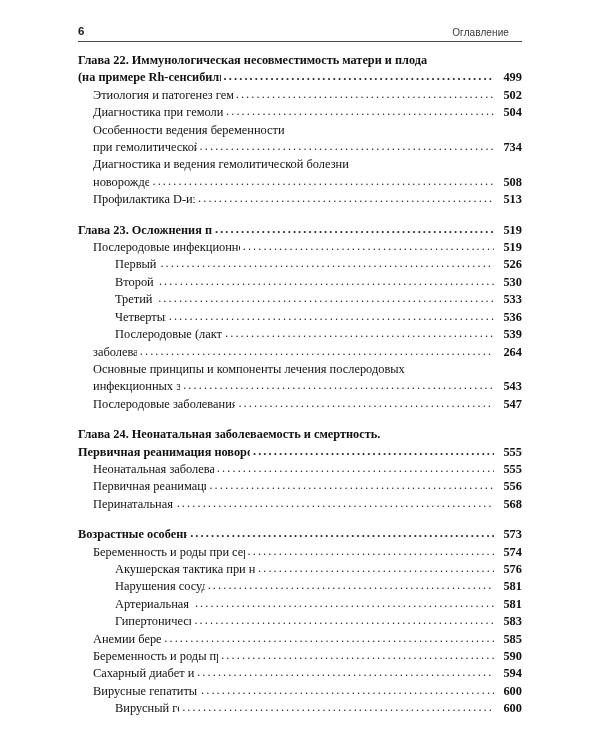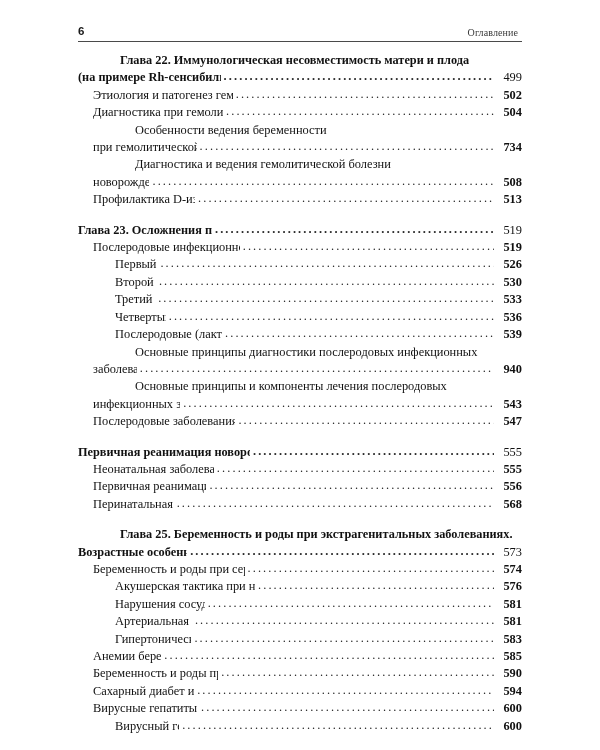--- a/index.html
+++ b/index.html
@@ -40,23 +40,23 @@
     top: 0;
     font-family: "Liberation Sans", "DejaVu Sans", sans-serif;
     font-weight: bold;
     font-size: 11.5px;
     line-height: 13px;
     color: #1a1a1a;
     letter-spacing: 0.2px;
   }
   .page-header .header-title {
     position: absolute;
-    right: 4px;
+    right: 13px;
     top: 1px;
-    font-family: Liberation Serif, serif;
+    font-family: Liberation Sans, sans-serif;
     font-size: 10px;
     line-height: 13px;
     color: #3a3a3a;
     letter-spacing: 0.1px;
     margin-left: 8px;
   }
   .page-header .rule {
     position: absolute;
     left: 0;
     right: 0;
@@ -119,27 +119,26 @@
   .row .leader::before {
     content: "......................................................................................................";
   }
   .row .pageno {
     flex: 0 0 auto;
     width: 26px;
     text-align: right;
     font-weight: bold;
     font-size: 12.4px;
   }
-  .entry.chapter .row .pageno { font-weight: normal; }
+  .entry.chapter .row .pageno { font-weight: bold; }
 
   
   .cont {
     display: block;
     white-space: nowrap;
-    margin-left: 42px;
   }
 </style>
 </head>
 <body>
 
 <div class="page">
 
   <div class="page-header">
     <span class="folio">6</span>
     <span class="header-title">Оглавление</span>
@@ -235,43 +234,43 @@
         </div>
       </div>
       <div class="entry lvl-2">
         <div class="row">
           <span class="title">Послеродовые (лактационные) маститы</span>
           <span class="leader"></span>
           <span class="pageno">539</span>
         </div>
       </div>
       <div class="entry lvl-1">
-        <div class="cont">Основные принципы диагностики послеродовых инфекционных</div>
         <div class="row">
           <span class="title">заболеваний</span>
           <span class="leader"></span>
-          <span class="pageno">940</span>
+          <span class="pageno">264</span>
         </div>
       </div>
       <div class="entry lvl-1">
         <div class="cont">Основные принципы и компоненты лечения послеродовых</div>
         <div class="row">
           <span class="title">инфекционных заболеваний</span>
           <span class="leader"></span>
           <span class="pageno">543</span>
         </div>
       </div>
       <div class="entry lvl-1">
         <div class="row">
           <span class="title">Послеродовые заболевания неинфекционной этиологии</span>
           <span class="leader"></span>
           <span class="pageno">547</span>
         </div>
       </div>
       <div class="entry lvl-chapter chapter gap-before">
+        <div class="cont">Глава 24. Неонатальная заболеваемость и смертность.</div>
         <div class="row">
           <span class="title">Первичная реанимация новорожденных. Перинатальная инфекция</span>
           <span class="leader"></span>
           <span class="pageno">555</span>
         </div>
       </div>
       <div class="entry lvl-1">
         <div class="row">
           <span class="title">Неонатальная заболеваемость и смертность</span>
           <span class="leader"></span>
@@ -286,21 +285,20 @@
         </div>
       </div>
       <div class="entry lvl-1">
         <div class="row">
           <span class="title">Перинатальная инфекция</span>
           <span class="leader"></span>
           <span class="pageno">568</span>
         </div>
       </div>
       <div class="entry lvl-chapter chapter gap-before">
-        <div class="cont">Глава 25. Беременность и роды при экстрагенитальных заболеваниях.</div>
         <div class="row">
           <span class="title">Возрастные особенности. Паритет</span>
           <span class="leader"></span>
           <span class="pageno">573</span>
         </div>
       </div>
       <div class="entry lvl-1">
         <div class="row">
           <span class="title">Беременность и роды при сердечно-сосудистых заболеваниях</span>
           <span class="leader"></span>

